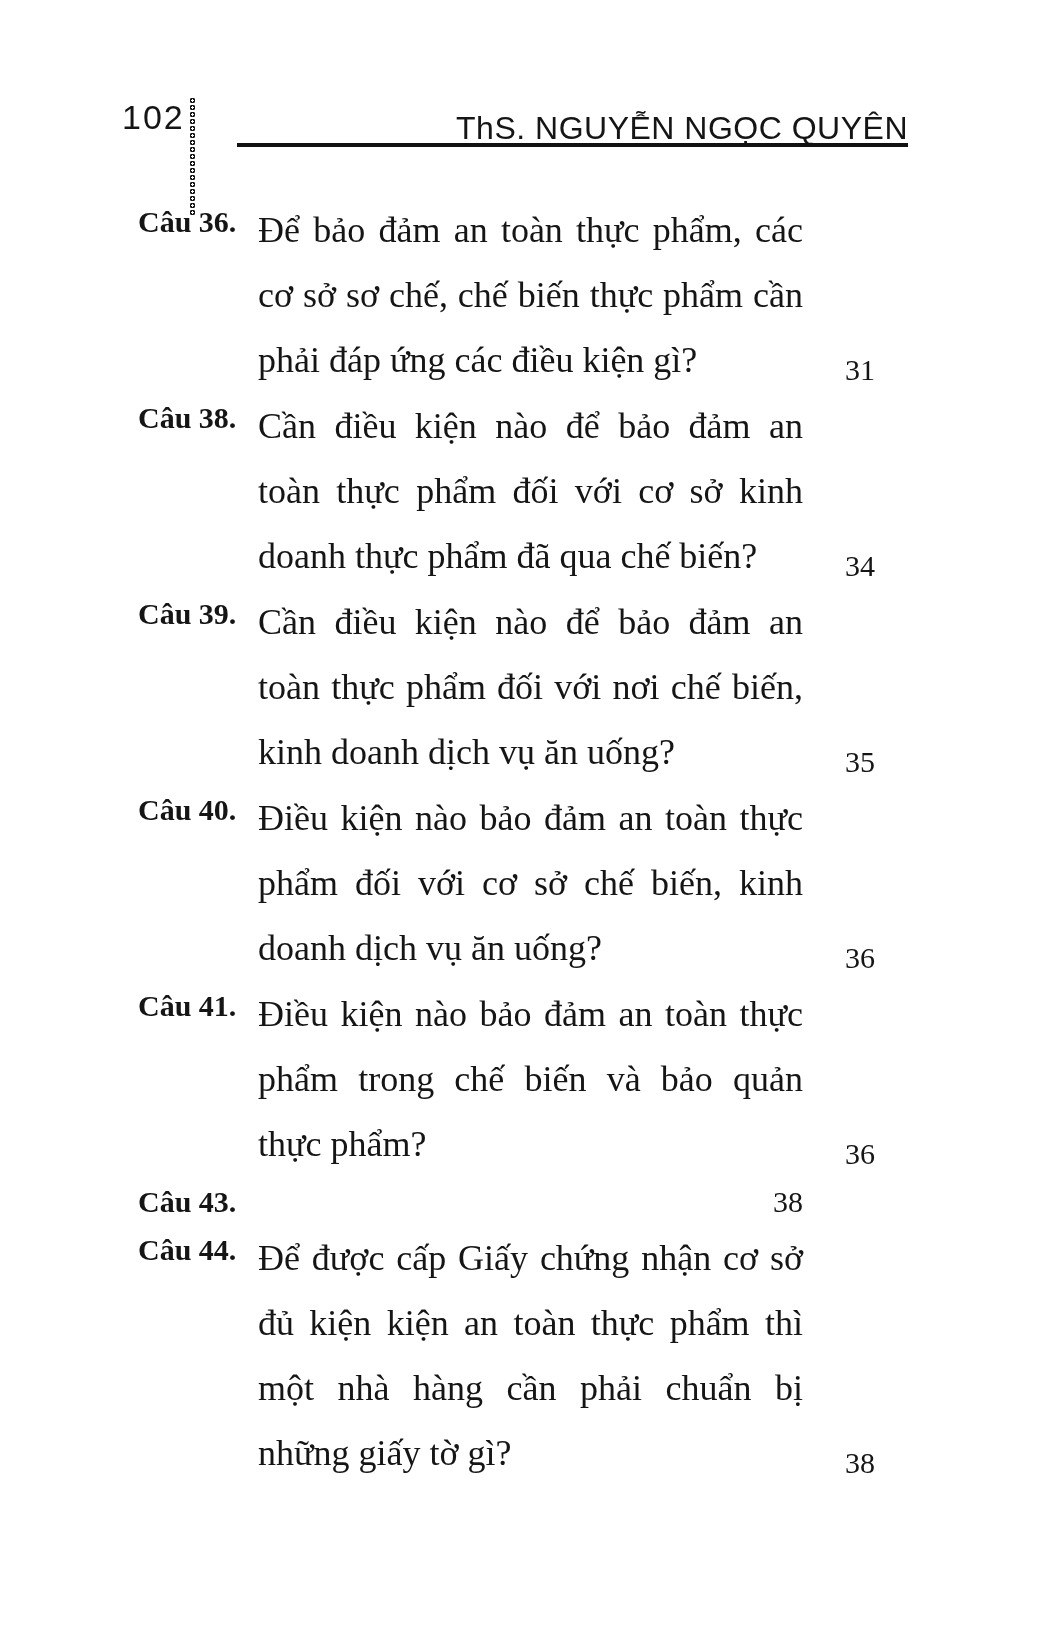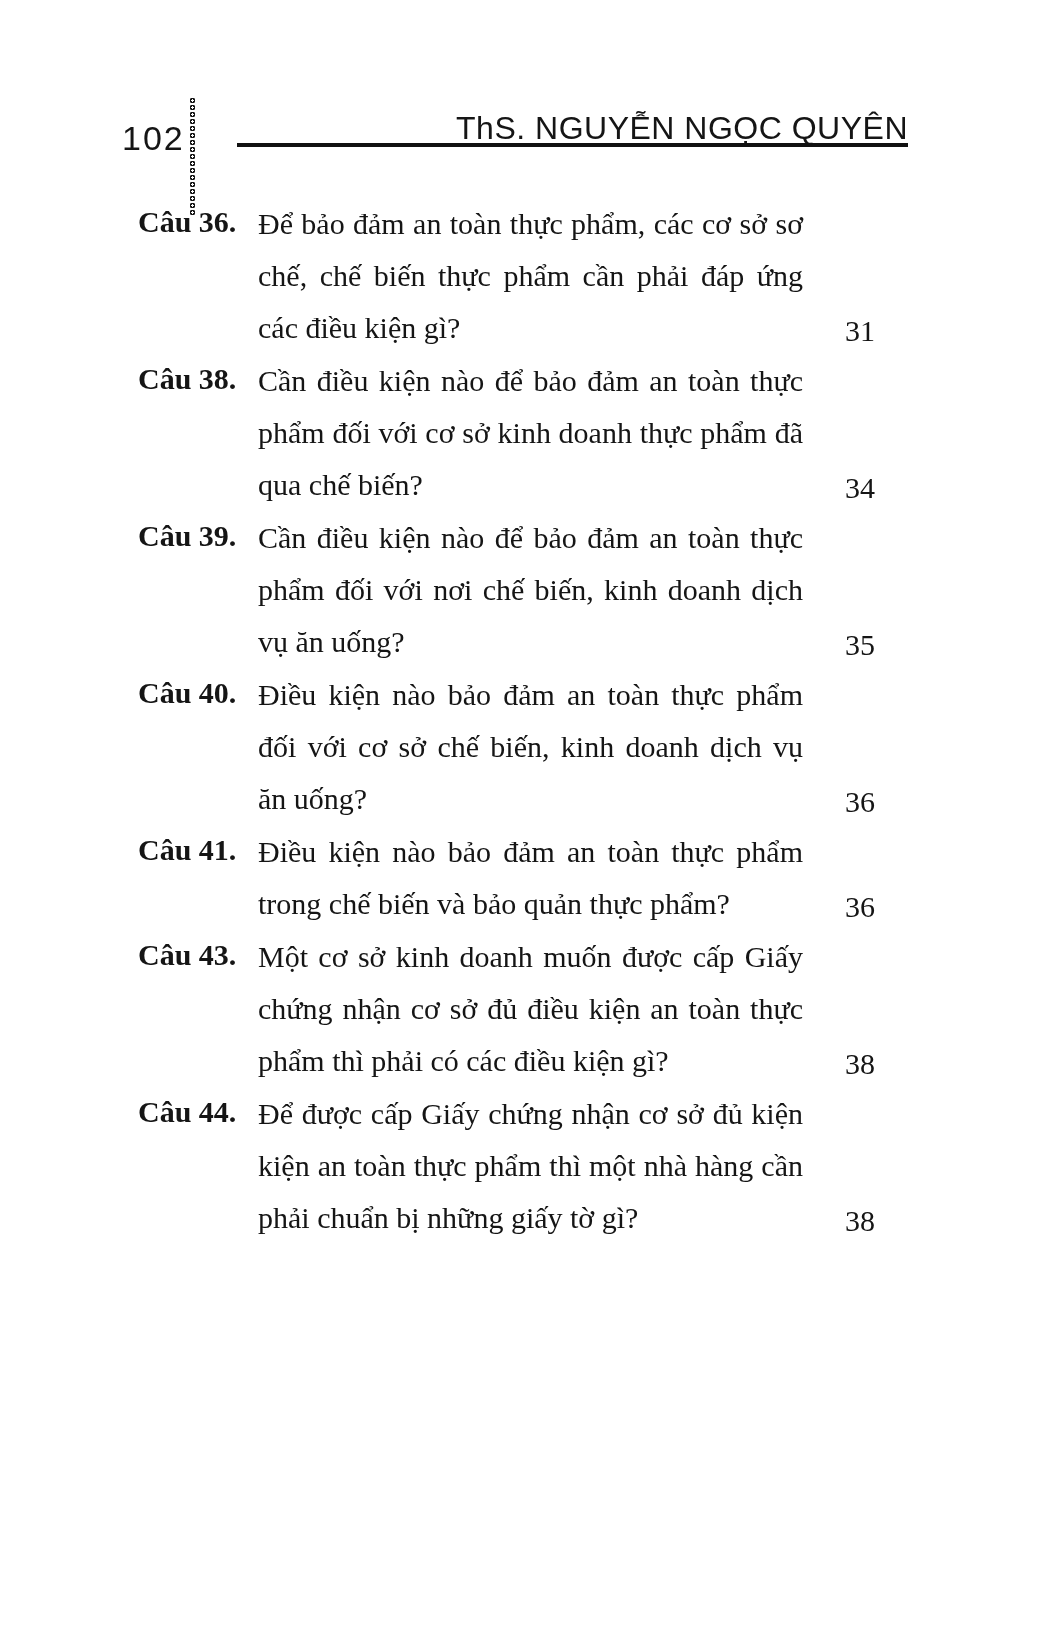--- a/index.html
+++ b/index.html
@@ -8,21 +8,21 @@
     background: #ffffff;
     position: relative;
     font-family: "Liberation Serif", serif;
     color: #151515;
     overflow: hidden;
   }
 
   
   .header-page-num {
     position: absolute;
-    left: 122px; top: 119px;
+    left: 122px; top: 98px;
     font-family: "Liberation Sans", sans-serif;
     font-size: 34px;
     letter-spacing: 2px;
     color: #151515;
   }
   .chain-ornament {
     position: absolute;
     left: 188px; top: 97px;
     width: 9px; height: 118px;
     background-image: radial-gradient(circle at 4.5px 3.5px,
@@ -57,22 +57,22 @@
     grid-template-columns: 120px 545px 1fr;
     margin-bottom: 1px;
   }
   .toc-label {
     font-weight: bold;
     font-size: 30px;
     line-height: 47px;
     white-space: nowrap;
   }
   .toc-text {
-    font-size: 30px;
-    line-height: 52px;
+    font-size: 36px;
+    line-height: 65px;
     text-align: justify;
   }
   .toc-page {
     font-size: 30px;
     line-height: 47px;
     text-align: right;
     align-self: end;
   }
 </style>
 </head>
@@ -114,21 +114,20 @@
 
     <div class="toc-row">
       <div class="toc-label">Câu 41.</div>
       <div class="toc-text">Điều kiện nào bảo đảm an toàn thực phẩm trong chế biến và bảo quản thực phẩm?</div>
       <div class="toc-page">36</div>
     </div>
 
 
     <div class="toc-row">
       <div class="toc-label">Câu 43.</div>
-      <div class="toc-text">Một cơ sở kinh doanh muốn được cấp Giấy chứng nhận cơ sở đủ điều kiện an toàn thực phẩm thì phải có các điều kiện gì?</div>
       <div class="toc-page">38</div>
     </div>
 
     <div class="toc-row">
       <div class="toc-label">Câu 44.</div>
       <div class="toc-text">Để được cấp Giấy chứng nhận cơ sở đủ kiện kiện an toàn thực phẩm thì một nhà hàng cần phải chuẩn bị những giấy tờ gì?</div>
       <div class="toc-page">38</div>
     </div>
 
   </div>

